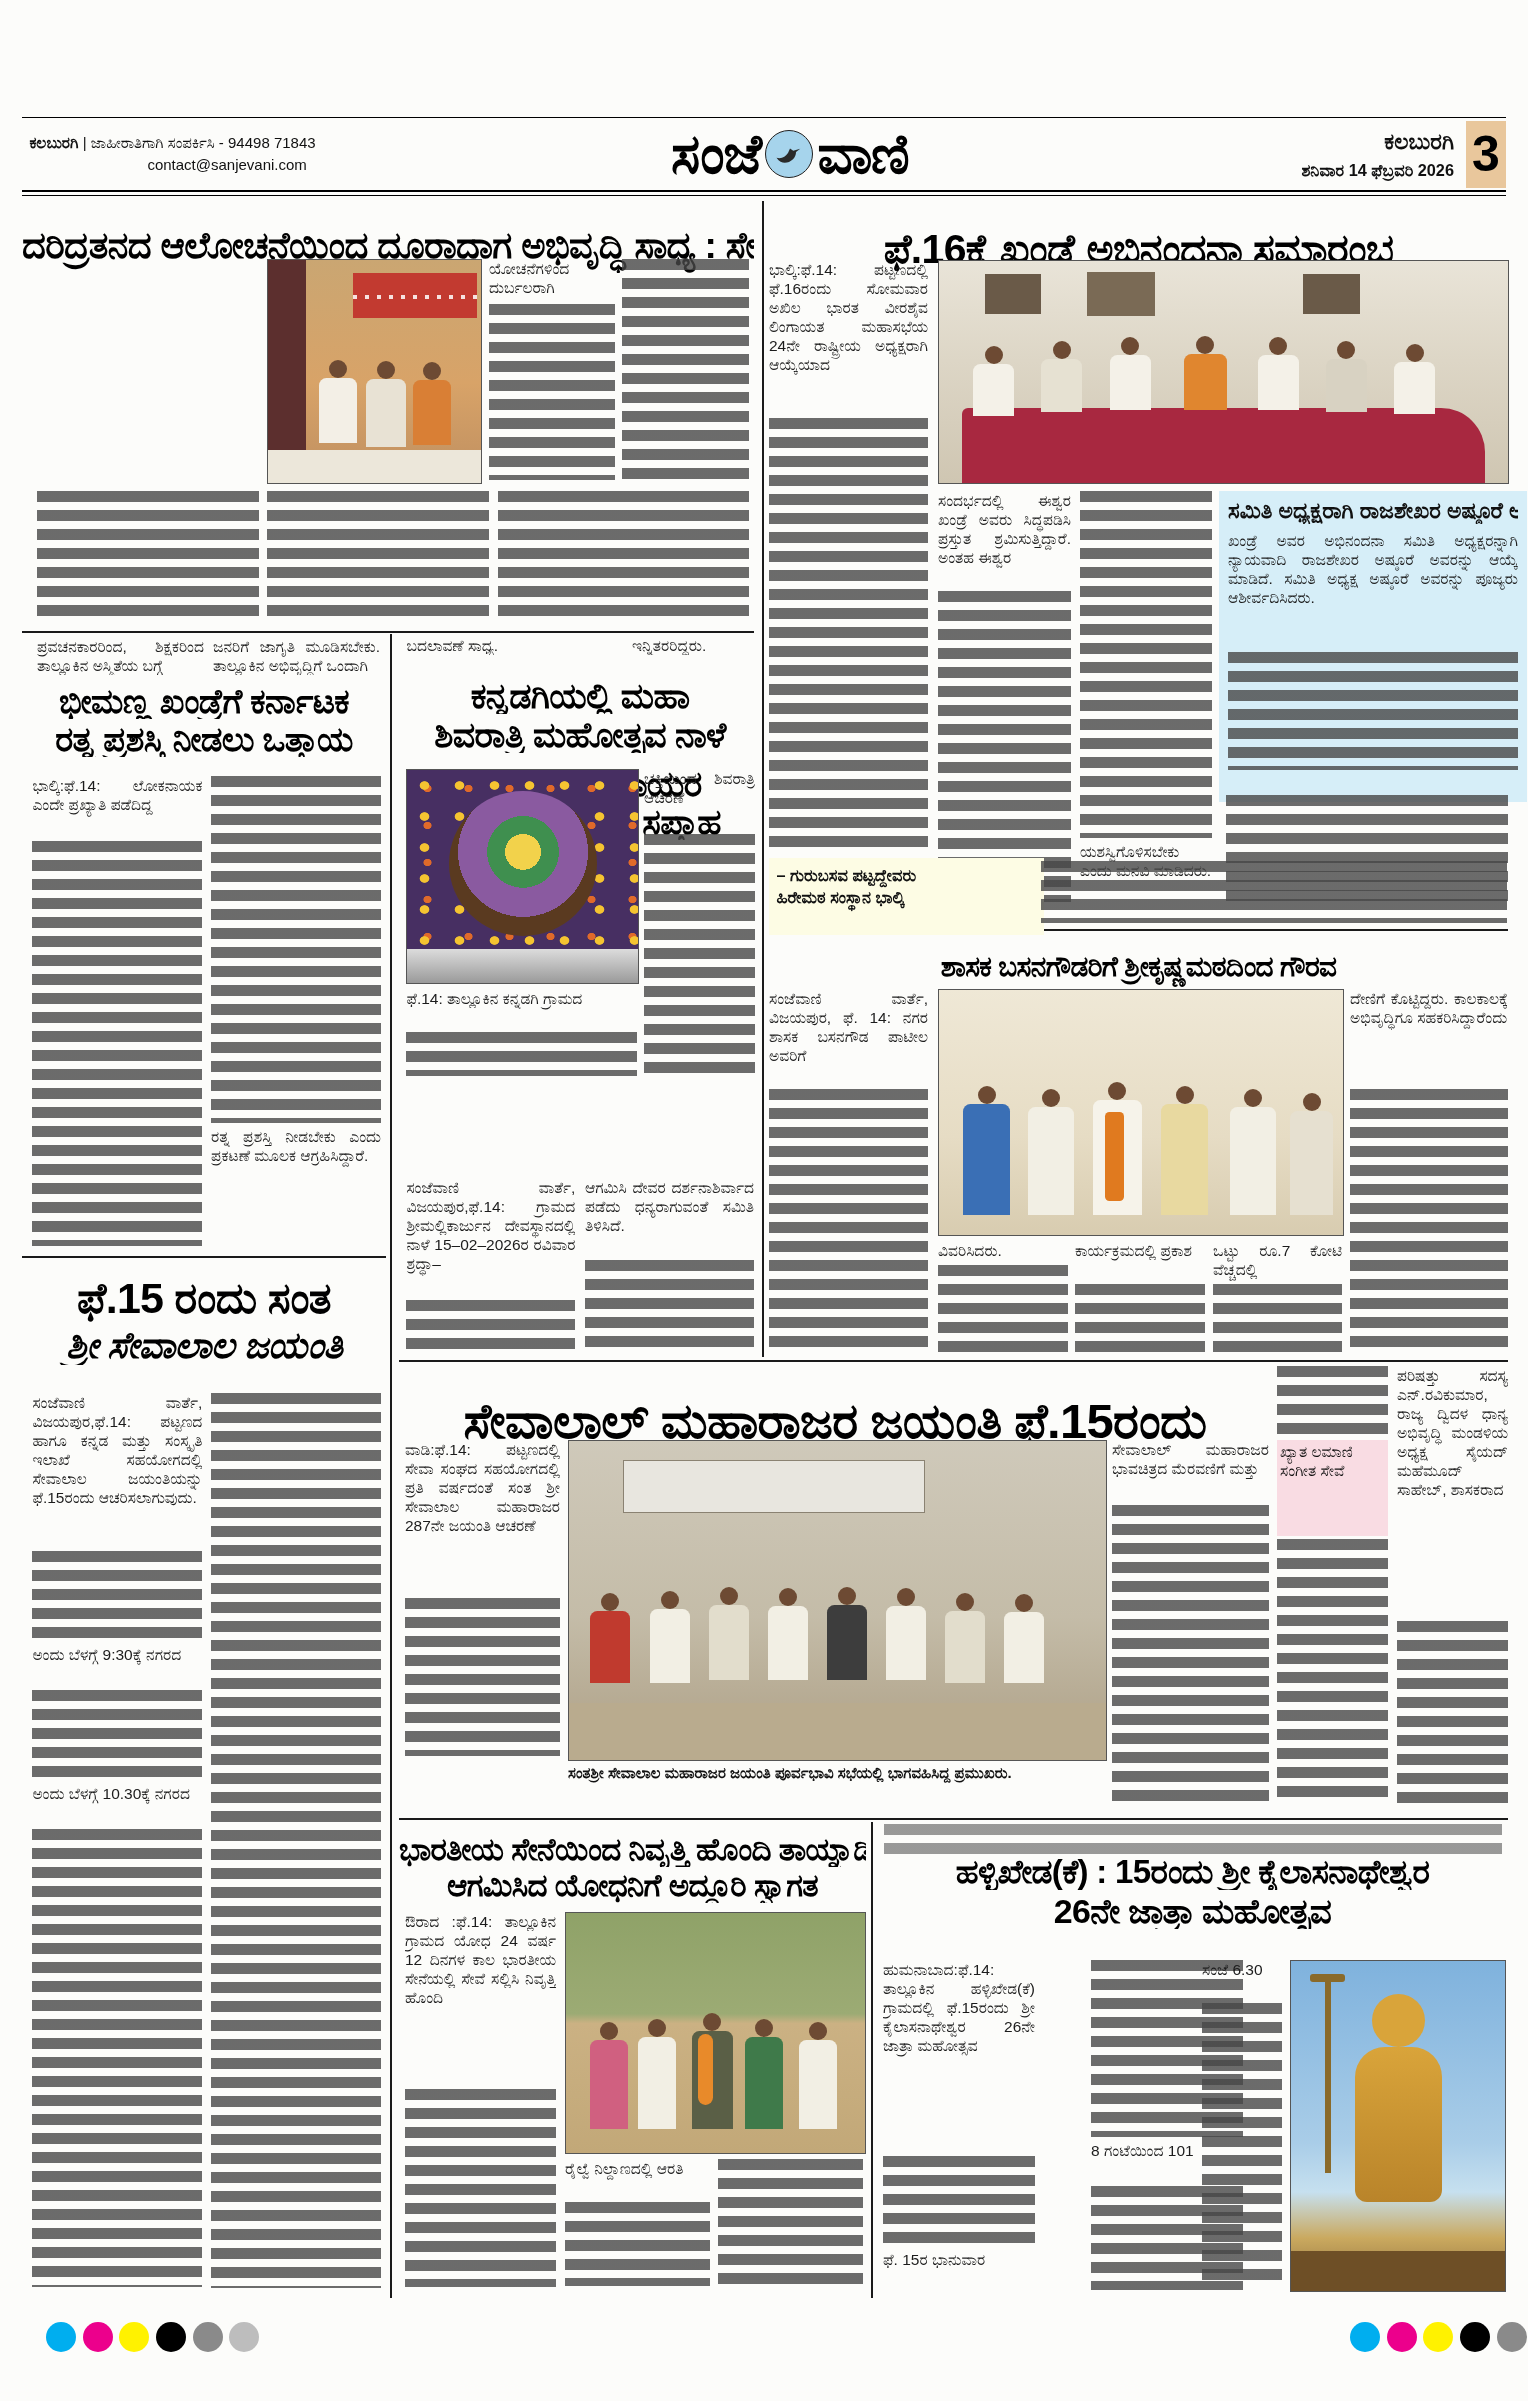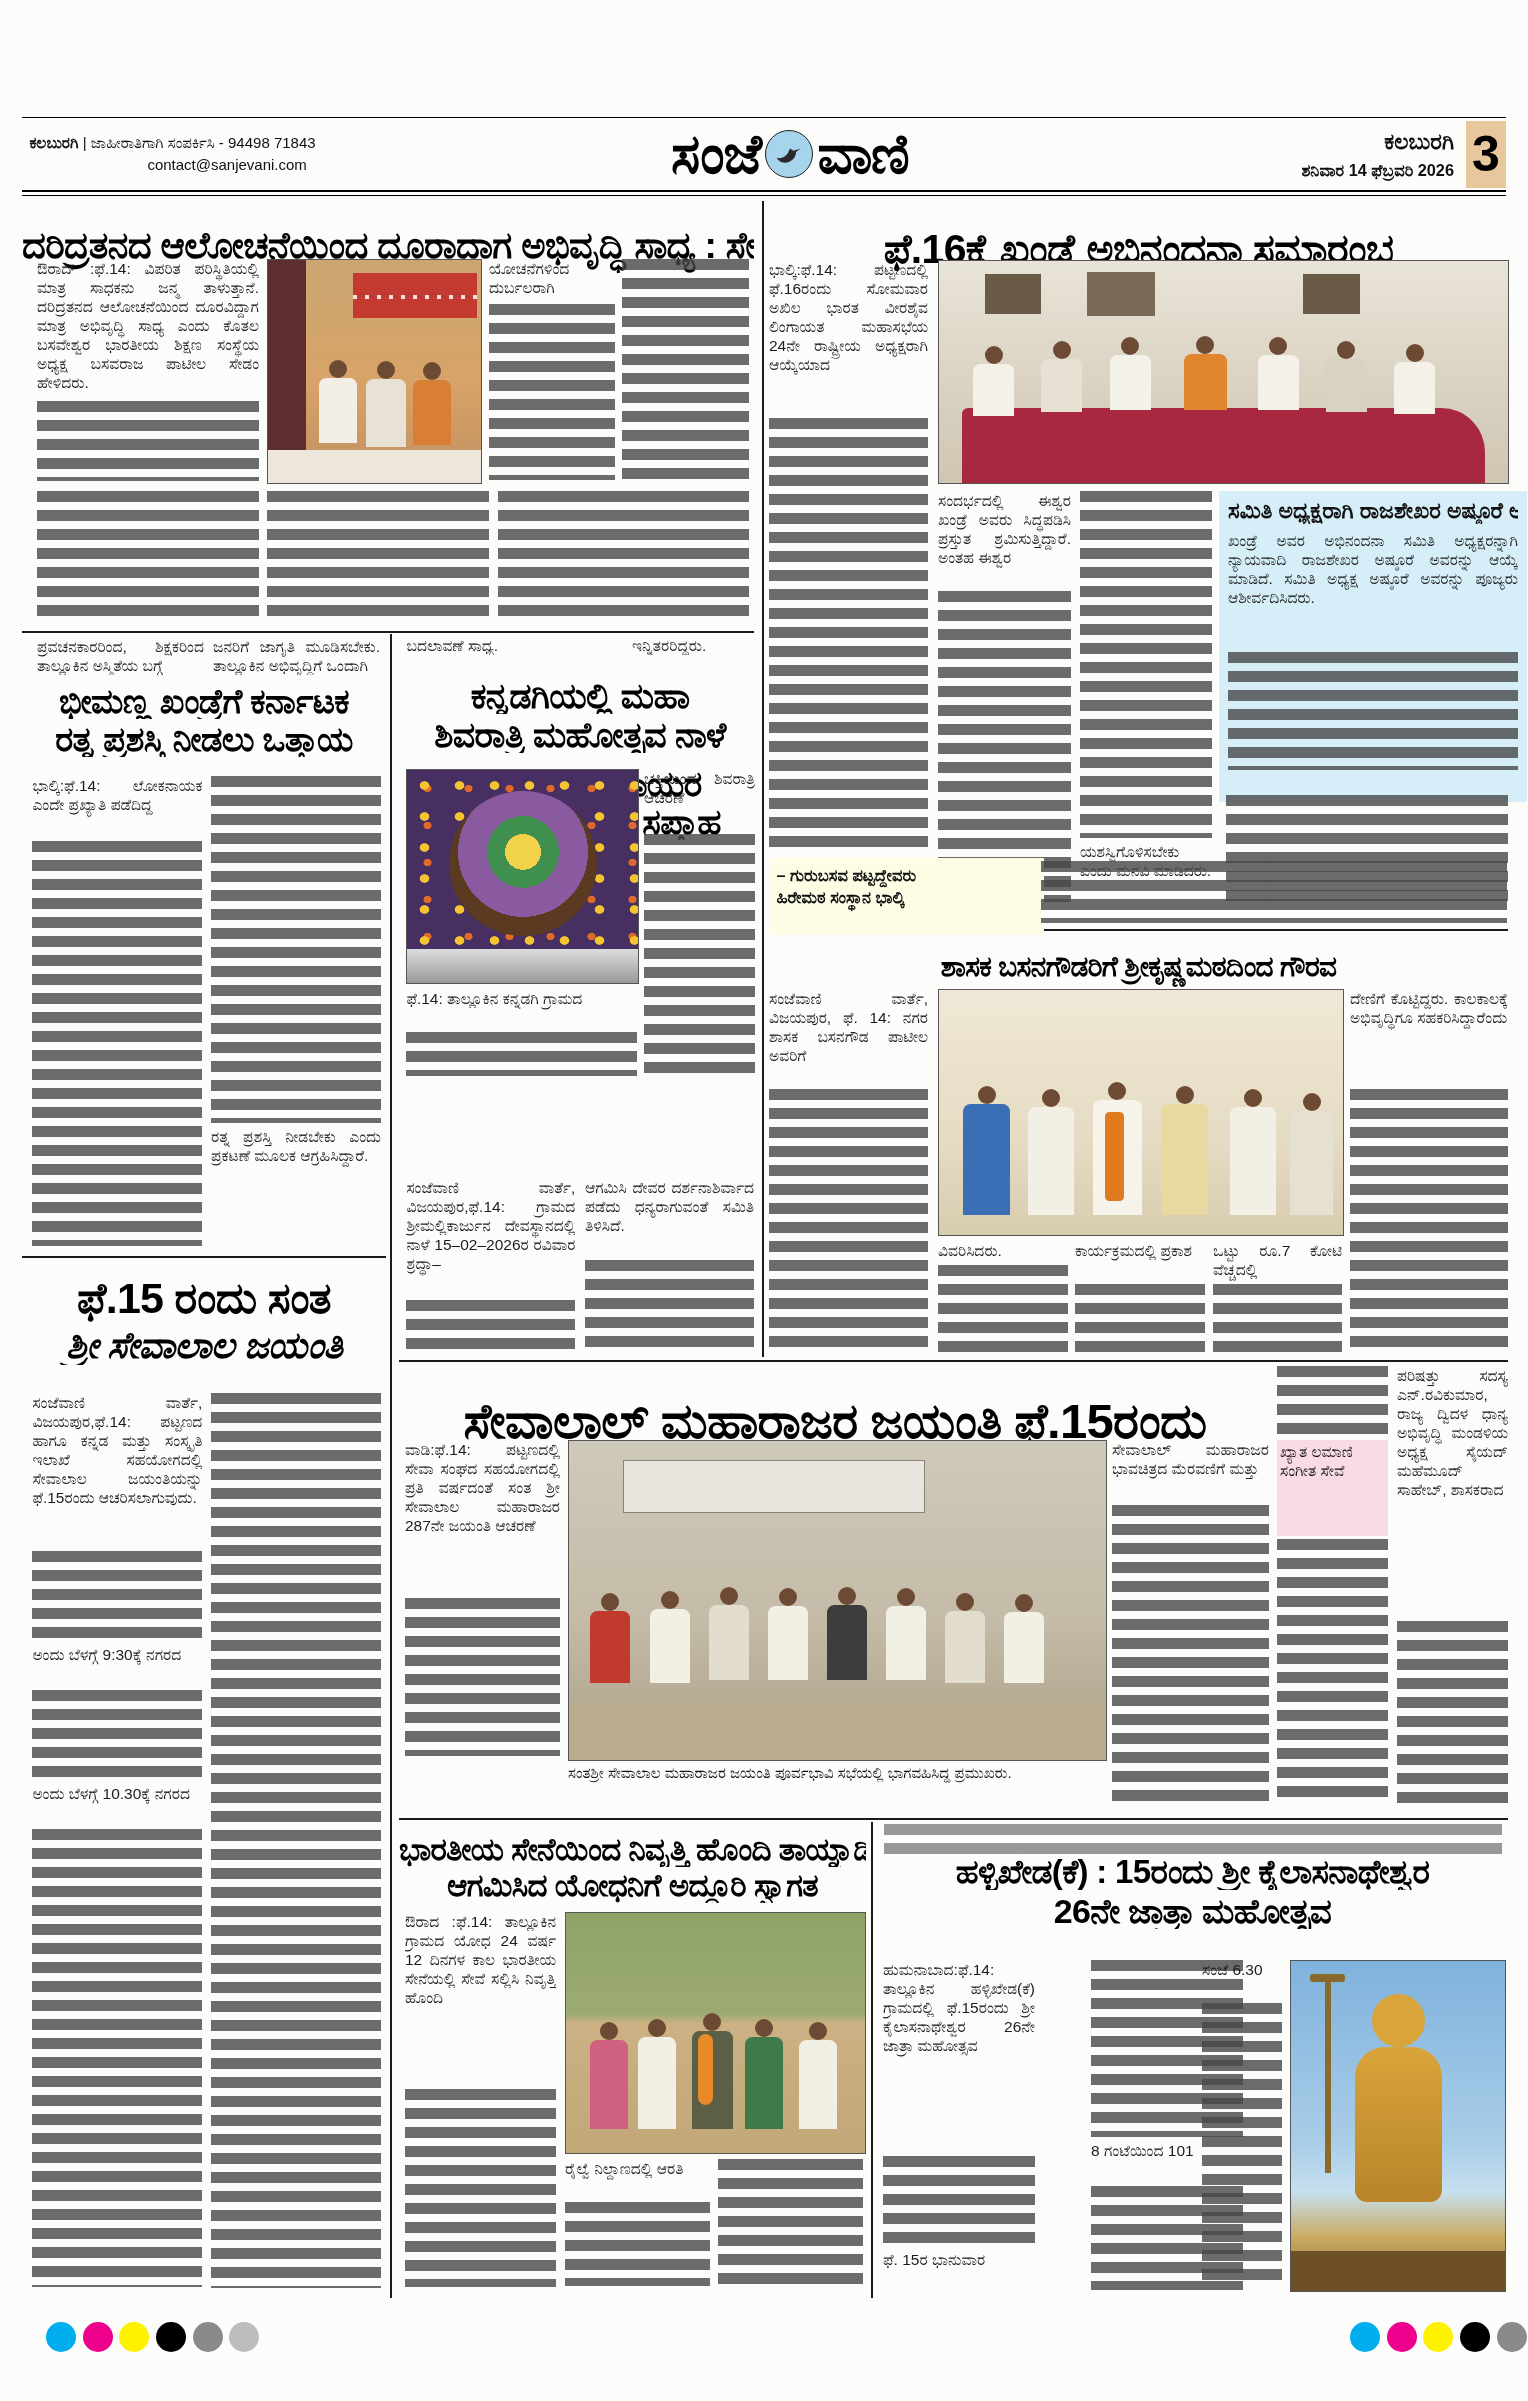--- a/index.html
+++ b/index.html
@@ -21,21 +21,21 @@
                border:1.5px solid #222;}
   .mh-right{width:222px;text-align:right;line-height:1.5;padding-right:12px;}
   .mh-right .city{font-size:22px;font-weight:bold;}
   .mh-right .date{font-size:16.3px;font-weight:bold;}
   .mh-page{width:40px;height:67px;display:flex;align-items:center;justify-content:center;
            font-size:50px;font-weight:bold;color:#000;}
   
   .hl{font-weight:bold;color:#000;line-height:1.06;letter-spacing:-0.7px;overflow:hidden;white-space:nowrap;}
   .hl.center{text-align:center;}
   .body-txt{font-size:15.5px;line-height:19px;text-align:justify;color:#1c1c1c;overflow:hidden;margin:0;}
-  .cap{font-size:15px;font-weight:normal;line-height:18.5px;overflow:hidden;margin:0;}
+  .cap{font-size:15px;font-weight:bold;line-height:18.5px;overflow:hidden;margin:0;}
   .greek{background-image:repeating-linear-gradient(to bottom,#474747 0 11px,rgba(0,0,0,0) 11px 19px);
          opacity:.8;}
   .greek.light{opacity:.55;}
   .col{position:absolute;overflow:hidden;}
   .hi-cyan{padding:7.4px 9px;overflow:hidden;}
   .hi-cyan .t{font-size:22px;font-weight:bold;text-align:center;line-height:1.15;margin:0 0 7.4px 0;overflow:hidden;white-space:nowrap;}
   .note{font-size:16.3px;font-weight:bold;line-height:22px;padding:6px 7.4px;overflow:hidden;}
   .pink{display:block;padding:1.5px 3px;font-size:15.5px;line-height:19px;overflow:hidden;}
   
   .photo{position:absolute;overflow:hidden;border:0.7px solid #555;}
@@ -79,24 +79,20 @@
   <div class="rule" style="left:390px;top:634px;width:1.5px;height:1664px;"></div>
   <div class="rule" style="left:871px;top:1822px;width:1.5px;height:476px;"></div>
   <div class="rule" style="left:22px;top:631px;width:732px;height:1.5px;"></div>
   <div class="rule" style="left:769px;top:929px;width:739px;height:1.5px;"></div>
   <div class="rule" style="left:22px;top:1256px;width:364px;height:1.5px;"></div>
   <div class="rule" style="left:399px;top:1360px;width:1109px;height:1.5px;"></div>
   <div class="rule" style="left:399px;top:1818px;width:1109px;height:1.5px;"></div>
 
   <section class="abs" style="left:22px;top:201px;width:732px;height:427px;">
     <h1 class="hl center" style="font-size:37px;height:47px;">ದರಿದ್ರತನದ ಆಲೋಚನೆಯಿಂದ ದೂರಾದಾಗ ಅಭಿವೃದ್ಧಿ ಸಾಧ್ಯ : ಸೇಡಂ</h1>
-    <div class="col" style="left:15px;top:58px;width:222px;height:222px;">
-      <p class="body-txt" style="height:138px;">ಔರಾದ್ :ಫೆ.14: ವಿಪರಿತ ಪರಿಸ್ಥಿತಿಯಲ್ಲಿ ಮಾತ್ರ ಸಾಧಕನು ಜನ್ಮ ತಾಳುತ್ತಾನೆ. ದರಿದ್ರತನದ ಆಲೋಚನೆಯಿಂದ ದೂರವಿದ್ದಾಗ ಮಾತ್ರ ಅಭಿವೃದ್ಧಿ ಸಾಧ್ಯ ಎಂದು ಕೊತಲ ಬಸವೇಶ್ವರ ಭಾರತೀಯ ಶಿಕ್ಷಣ ಸಂಸ್ಥೆಯ ಅಧ್ಯಕ್ಷ ಬಸವರಾಜ ಪಾಟೀಲ ಸೇಡಂ ಹೇಳಿದರು.</p>
-      <div class="greek" style="height:80px;margin-top:4.4px;"></div>
-    </div>
     <div class="photo" style="left:245px;top:58px;width:213px;height:223px;background:linear-gradient(180deg,#caa672 0%,#d8a368 55%,#bf8f60 100%);">
       <div class="abs" style="left:0;top:0;width:18%;height:100%;background:#5c2f2e;"></div>
       <div class="abs" style="left:40%;top:6%;width:58%;height:20%;background:#c23a30;
            background-image:repeating-linear-gradient(to right,rgba(255,255,255,.85) 0 4.4px,rgba(0,0,0,0) 4.4px 12px);background-size:100% 4.4px;background-repeat:no-repeat;background-position:0 55%;"></div>
       <div class="fig" style="left:24%;bottom:18%;width:38px;height:65px;background:#f3efe6;"></div>
       <div class="fig" style="left:46%;bottom:16%;width:40px;height:68px;background:#e8e2d4;"></div>
       <div class="fig" style="left:68%;bottom:17%;width:38px;height:65px;background:#d97f35;"></div>
       <div class="abs" style="left:0;bottom:0;width:100%;height:15%;background:#ece7da;"></div>
     </div>
     <div class="col" style="left:467px;top:58px;width:126px;height:222px;">

